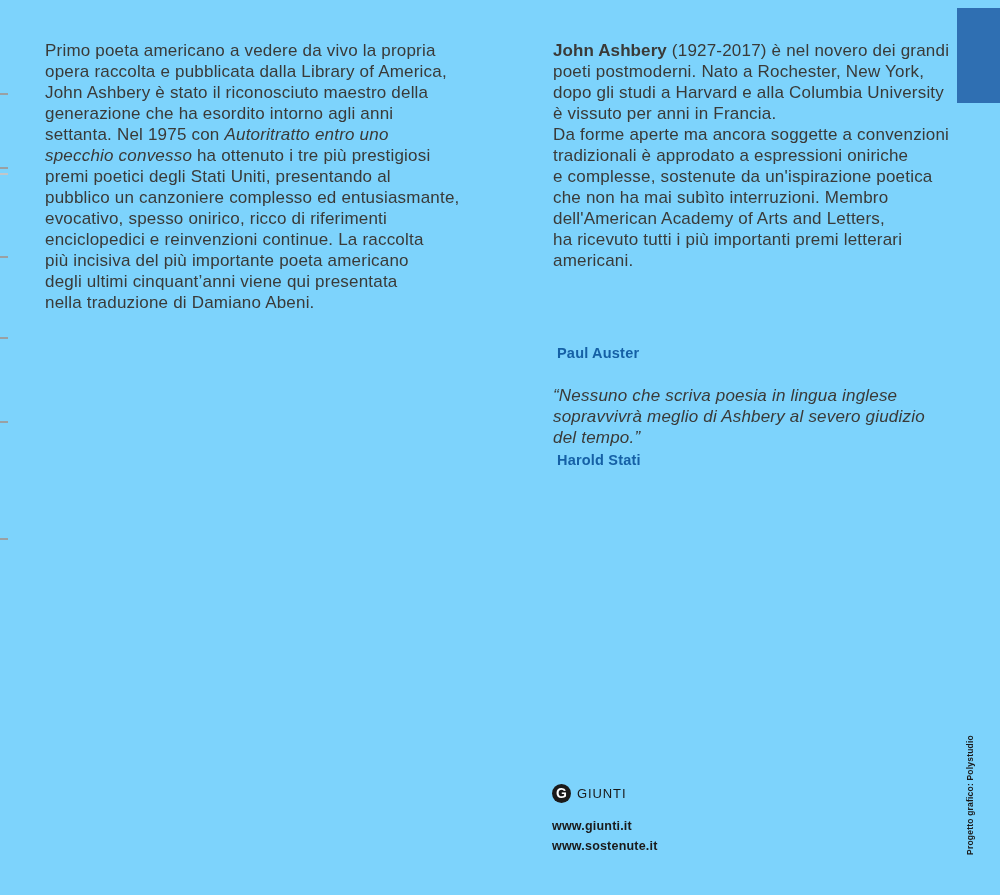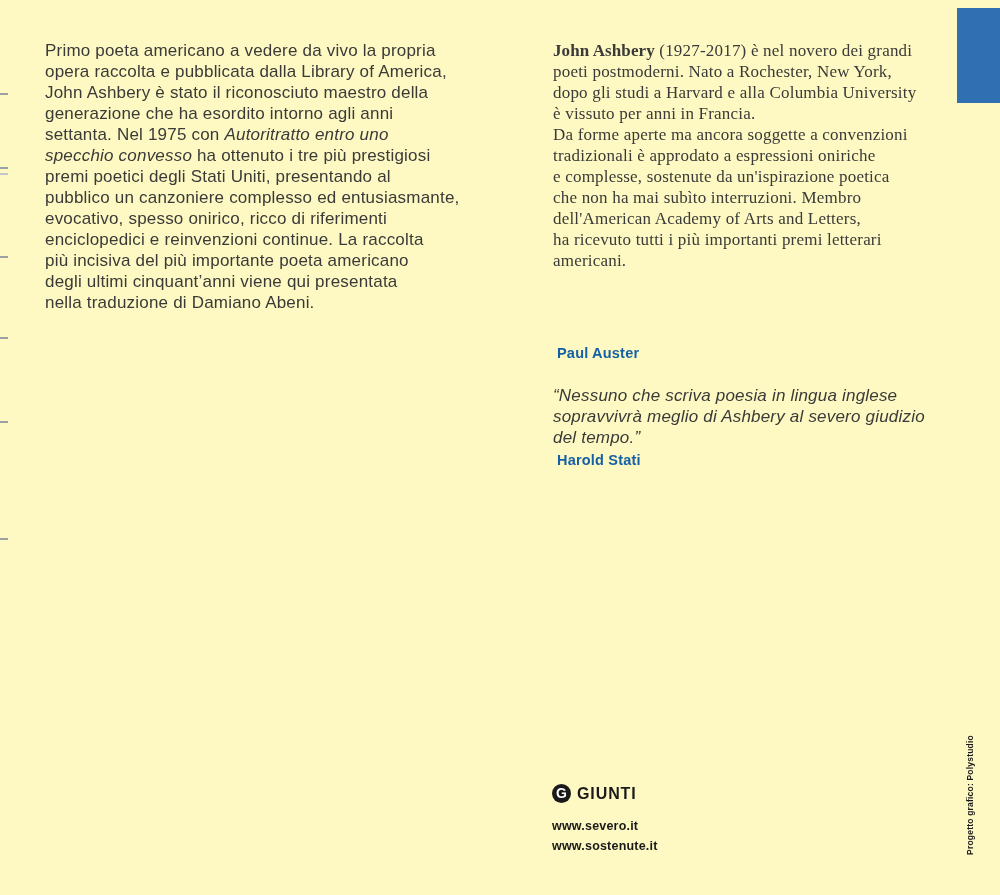--- a/index.html
+++ b/index.html
@@ -1,53 +1,53 @@
 <!DOCTYPE html>
 <html><head>
 <meta charset="utf-8">
 <style>
   html,body{margin:0;padding:0;background:#ffffff;}
   .page{
     position:relative;
     width:1000px;height:895px;
-    background:#fef9c3;
+    background:#7dd3fc;
     overflow:hidden;
     font-family:"Liberation Sans",sans-serif;
   }
   
   .body{
     font-size:17px;
     line-height:21px;
     color:#3a3a38;
     letter-spacing:0.2px;
     white-space:pre-line;
     margin:0;
   }
   .col-left{position:absolute;left:45px;top:40px;width:445px;}
-  .col-right{position:absolute;left:553px;top:40px;width:420px;font-family:Liberation Serif, serif;}
+  .col-right{position:absolute;left:553px;top:40px;width:420px;}
   .book-title-italic{font-style:italic;}
   .bold-sans{font-weight:bold;letter-spacing:0.1px;}
 
   .quotes{position:absolute;left:553px;top:341px;width:420px;}
   .quote-author{
     font-size:14.5px;font-weight:bold;
     margin:3px 0 0 4px;line-height:18px;
     letter-spacing:0.2px;
   }
   .quote-2{margin-top:23px;font-style:italic;}
 
   .publisher{position:absolute;left:552px;top:784px;}
   .logo-row{display:flex;align-items:center;gap:6px;}
   .logo-mark{
     width:19px;height:19px;border-radius:50%;
     background:#1a1a1a;color:#ffffff;
     display:flex;align-items:center;justify-content:center;
     font-weight:bold;font-size:14px;line-height:19px;
   }
-  .logo-text{font-weight:bold;font-size:16px;letter-spacing:0.9px;color:#1a1a1a;}
+  .logo-text{font-weight:normal;font-size:13px;letter-spacing:0.9px;color:#1a1a1a;}
   .urls{margin-top:13px;font-weight:bold;font-size:12.5px;line-height:20px;color:#1a1a1a;letter-spacing:0.2px;}
 
   .side-note{
     position:absolute;left:970px;top:795px;
     transform:translate(-50%,-50%) rotate(-90deg);
     transform-origin:center;
     white-space:nowrap;
     font-size:8.5px;font-weight:bold;color:#1a1a1a;
     letter-spacing:0.2px;
   }
@@ -111,20 +111,20 @@
   </div>
 
   <div class="publisher">
     <div class="logo-row">
       <span class="logo-mark">
           <span>G</span>
         </span>
       <span class="logo-text">GIUNTI</span>
     </div>
     <div class="urls">
-      <div>www.severo.it</div>
+      <div>www.giunti.it</div>
       <div>www.sostenute.it</div>
     </div>
   </div>
 
   <div class="side-note">Progetto grafico: Polystudio</div>
 
 </div>
 
 </body></html>

